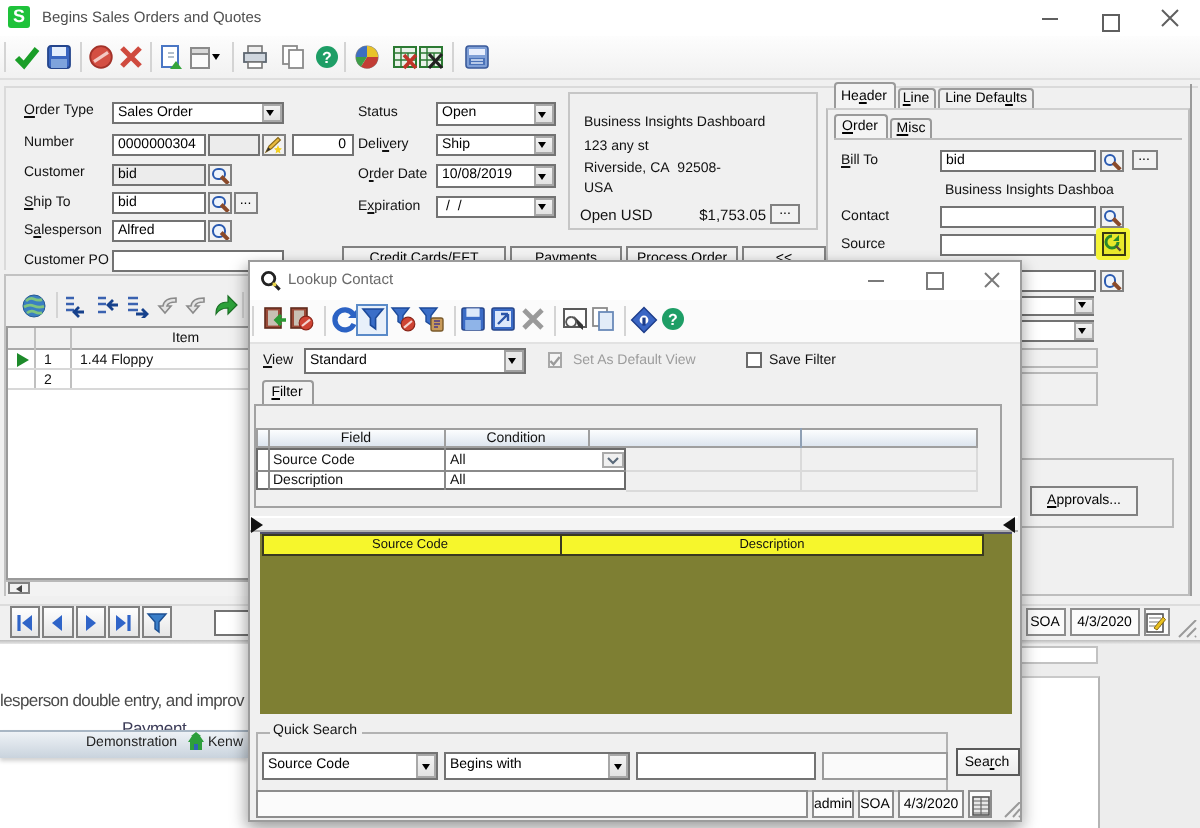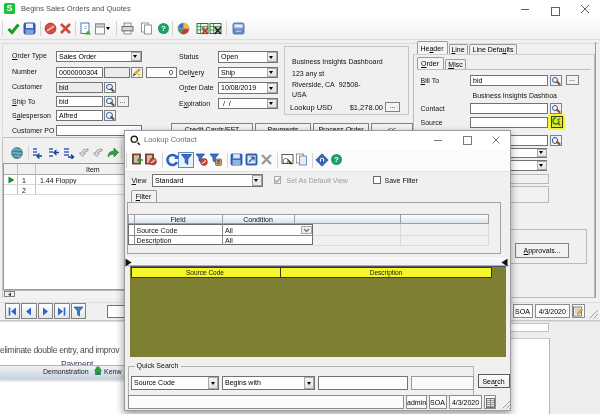--- a/index.html
+++ b/index.html
@@ -21,21 +21,21 @@
 </head>
 <body>
 <div id="scr">
 
 <div class="a" style="left:0;top:320px;width:600px;height:94px;background:#fff;"></div>
 <div class="a" style="left:511px;top:320px;width:89px;height:94px;background:#ededed;"></div>
 <div class="a" style="left:505px;top:322.5px;width:43px;height:7px;background:#fff;border:1px solid #c2c2c2;border-left:none;"></div>
 <div class="a" style="left:505px;top:338px;width:43.5px;height:76px;background:#fff;border-top:1px solid #c9c9c9;border-right:1px solid #b5b5b5;"></div>
 <div class="a" style="left:0;top:320px;width:600px;height:2px;background:linear-gradient(#bdbdbd,#e8e8e8);"></div>
 <div class="a" style="left:0;top:345px;width:124px;height:11px;overflow:hidden;">
- <span style="font-size:8.5px;color:#4a4a4a;letter-spacing:-0.3px;">eliminate double entry, and improv</span></div>
+ <span style="font-size:8.5px;color:#4a4a4a;letter-spacing:-0.3px;">lesperson double entry, and improv</span></div>
 <div class="a" style="left:16px;top:358.5px;width:100px;height:8px;overflow:hidden;">
  <span style="font-size:8.5px;color:#3c3c58;letter-spacing:-0.2px;margin-left:45px;">Payment Solutio</span></div>
 <div class="a" style="left:0;top:364.5px;width:124px;height:13px;background:linear-gradient(#eef2f6,#c9d3dd);border-top:1px solid #a8b6c4;box-shadow:0 1.5px 2px rgba(0,0,0,0.18);"></div>
 <div class="lbl" style="left:43px;top:367.5px;color:#222;">Demonstration</div>
 <svg class="a" style="left:93px;top:366px;" width="10" height="10" viewBox="0 0 10 10">
       <path d="M2 9 L2 5 L1 5 L3 2 L2.5 2 L5 0 L7.5 2 L7 2 L9 5 L8 5 L8 9 Z" fill="#2d9e3c"></path>
       <rect x="4" y="6" width="2" height="3" fill="#2e62b5"></rect>
     </svg>
 <div class="lbl" style="left:104px;top:367.5px;color:#222;">Kenw</div>
 
@@ -165,22 +165,22 @@
 <div class="lbl" style="left:179px;top:99.5px;">E<u>x</u>piration</div>
 <div class="fld" style="left:218px;top:97.5px;width:60px;height:11.5px;padding-left:4px;">/&nbsp;&nbsp;/</div>
 <div class="arb" style="left:266.5px;top:98.5px;width:10px;height:9.5px;"></div>
 <div class="ar" style="left:269px;top:102px;"></div>
 
 <div class="a" style="left:284px;top:46px;width:125px;height:69px;border:1px solid #c6c6c6;box-sizing:border-box;"></div>
 <div class="lbl" style="left:292px;top:58px;">Business Insights Dashboard</div>
 <div class="lbl" style="left:292px;top:70px;">123 any st</div>
 <div class="lbl" style="left:292px;top:80.5px;">Riverside, CA&nbsp;&nbsp;92508-</div>
 <div class="lbl" style="left:292px;top:91px;">USA</div>
-<div class="lbl" style="left:290px;top:103.5px;font-size:7.5px;">Lookup USD</div>
-<div class="lbl" style="left:348px;top:103.5px;width:35px;text-align:right;font-size:7.5px;">$1,278.00</div>
+<div class="lbl" style="left:290px;top:103.5px;font-size:7.5px;">Open USD</div>
+<div class="lbl" style="left:348px;top:103.5px;width:35px;text-align:right;font-size:7.5px;">$1,753.05</div>
 <div class="btn" style="left:385px;top:101.5px;width:15px;height:10px;line-height:6px;">...</div>
 
 <div class="btn" style="left:171px;top:122.5px;width:82px;height:13px;line-height:11px;">Credit Cards/EFT</div>
 <div class="btn" style="left:255px;top:122.5px;width:56px;height:13px;line-height:11px;">Payments</div>
 <div class="btn" style="left:313px;top:122.5px;width:56px;height:13px;line-height:11px;">Process Order</div>
 <div class="btn" style="left:371px;top:122.5px;width:42px;height:13px;line-height:11px;">&lt;&lt;</div>
 
 <div class="a" style="left:413px;top:53.5px;width:181.5px;height:244.5px;border:1px solid #bdbdbd;border-top:1px solid #cfcfcf;box-sizing:border-box;"></div>
 <div class="a" style="left:594.5px;top:42px;width:1px;height:256px;background:#9a9a9a;"></div>
 <div class="tab" style="left:416.5px;top:41px;width:31px;height:13px;line-height:13px;background:#f4f4f4;">He<span style="text-decoration:underline;text-decoration-thickness:0.5px;">a</span>der</div>

